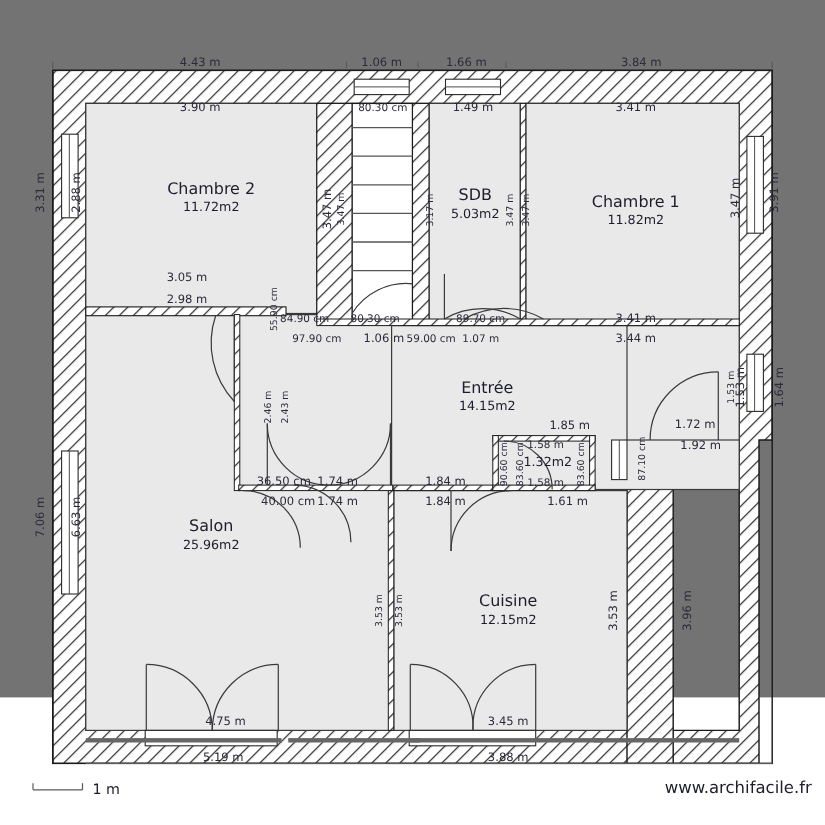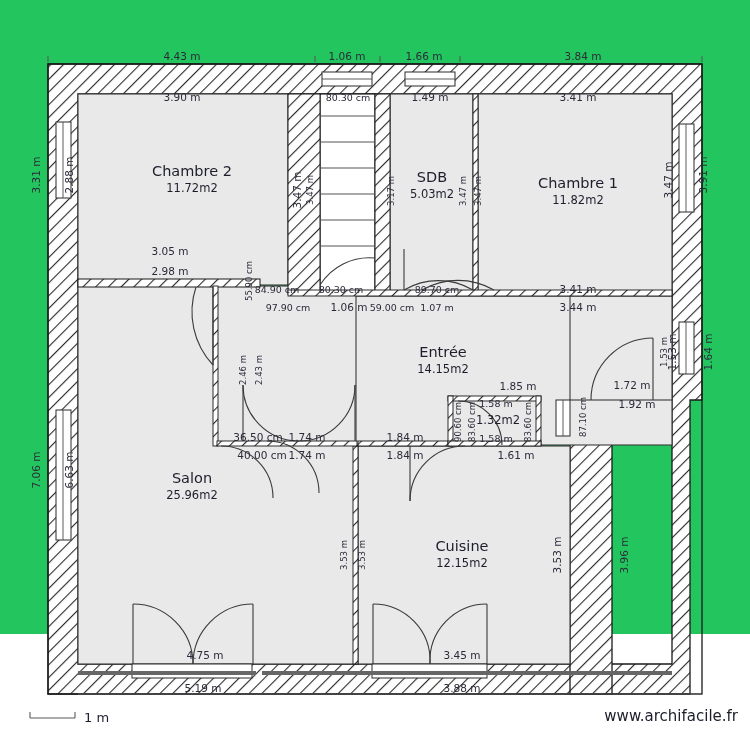--- a/index.html
+++ b/index.html
@@ -1,19 +1,19 @@
 <!DOCTYPE html>
 <html><head>
 <meta charset="utf-8">
 <title>Archifacile Floor Plan</title>
 <style>
   html,body{margin:0;padding:0;background:#ffffff;}
   body{width:750px;height:750px;overflow:hidden;
        font-family:"DejaVu Sans","Liberation Sans",sans-serif;}
-  #stage{position:relative;width:750px;height:634px;background:#22c55e;}
+  #stage{position:relative;width:750px;height:634px;background:#737373;}
   svg#plan{position:absolute;left:0;top:0;width:750px;height:750px;display:block;}
 
   .dimtxt{font-family:"DejaVu Sans","Liberation Sans",sans-serif;
           font-size:10.5px;fill:#2b2b3a;}
   .dimtxt.small{font-size:9.5px;}
   .dimtxt.tiny{font-size:8.5px;}
   .roomname{font-family:"DejaVu Sans","Liberation Sans",sans-serif;
             font-size:14.5px;fill:#1d1d2b;}
   .roomarea{font-family:"DejaVu Sans","Liberation Sans",sans-serif;
             font-size:11.5px;fill:#1d1d2b;}

